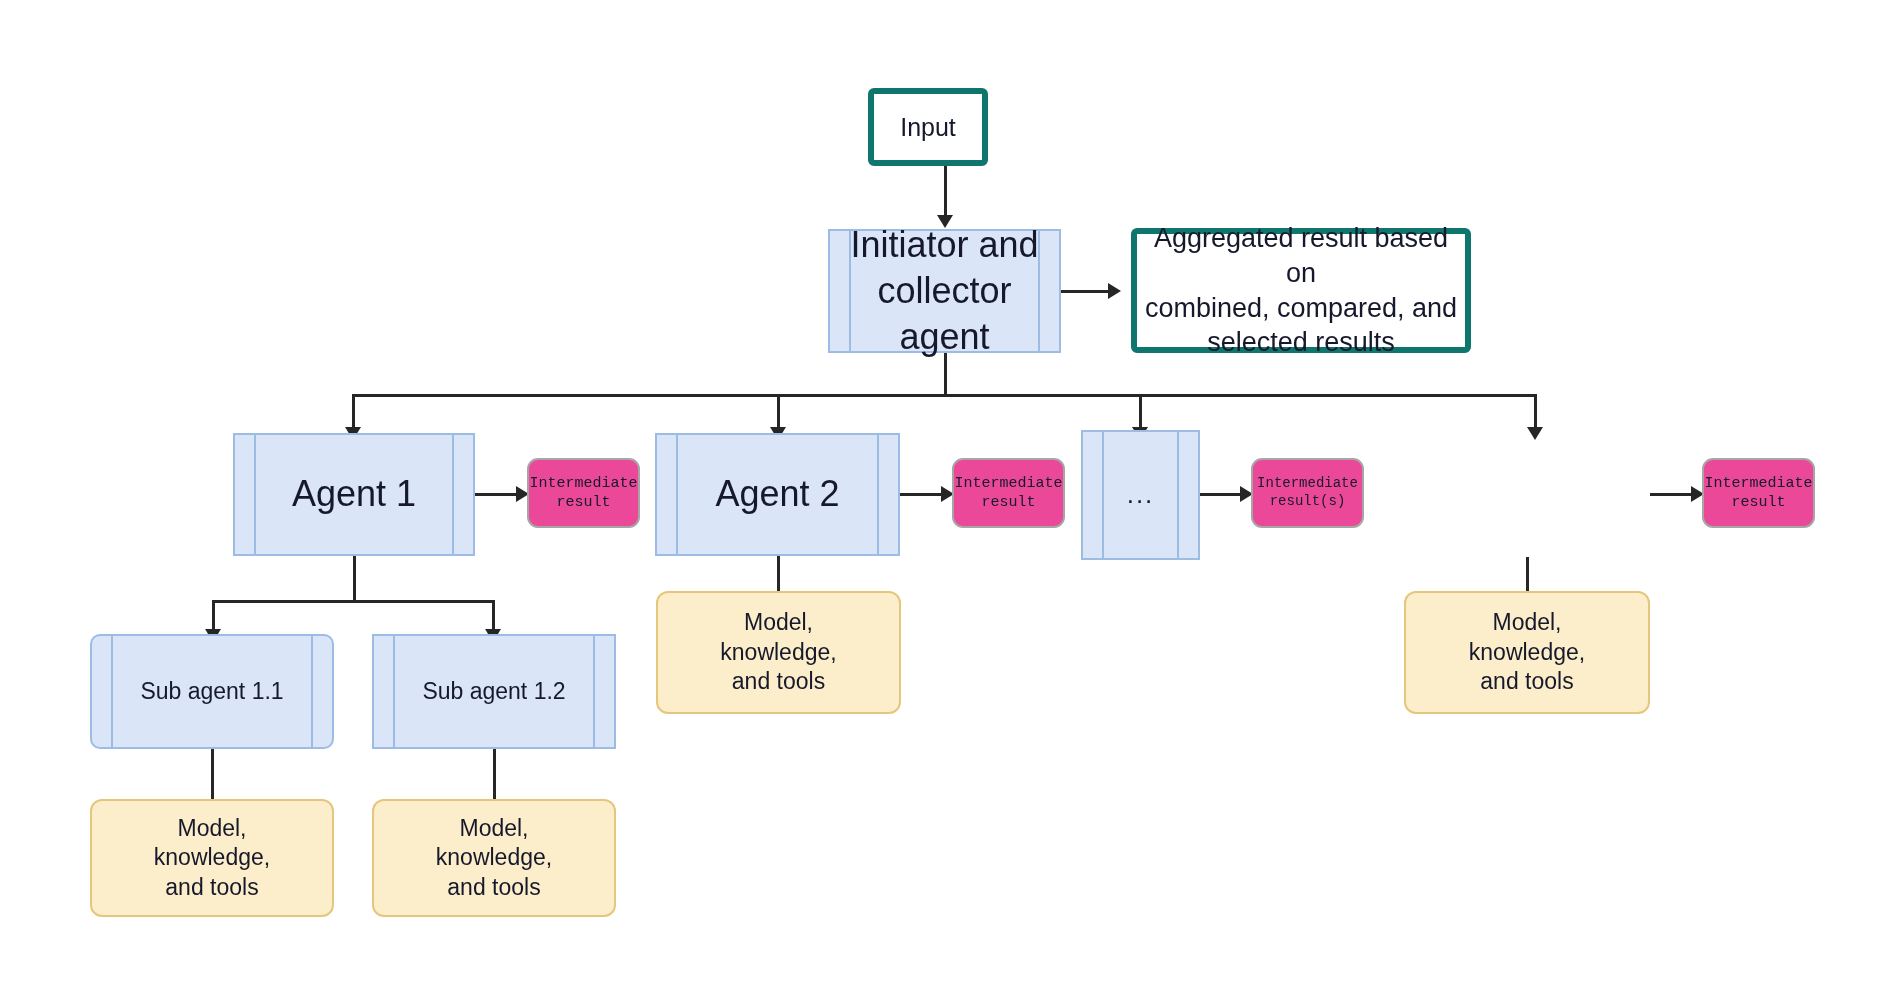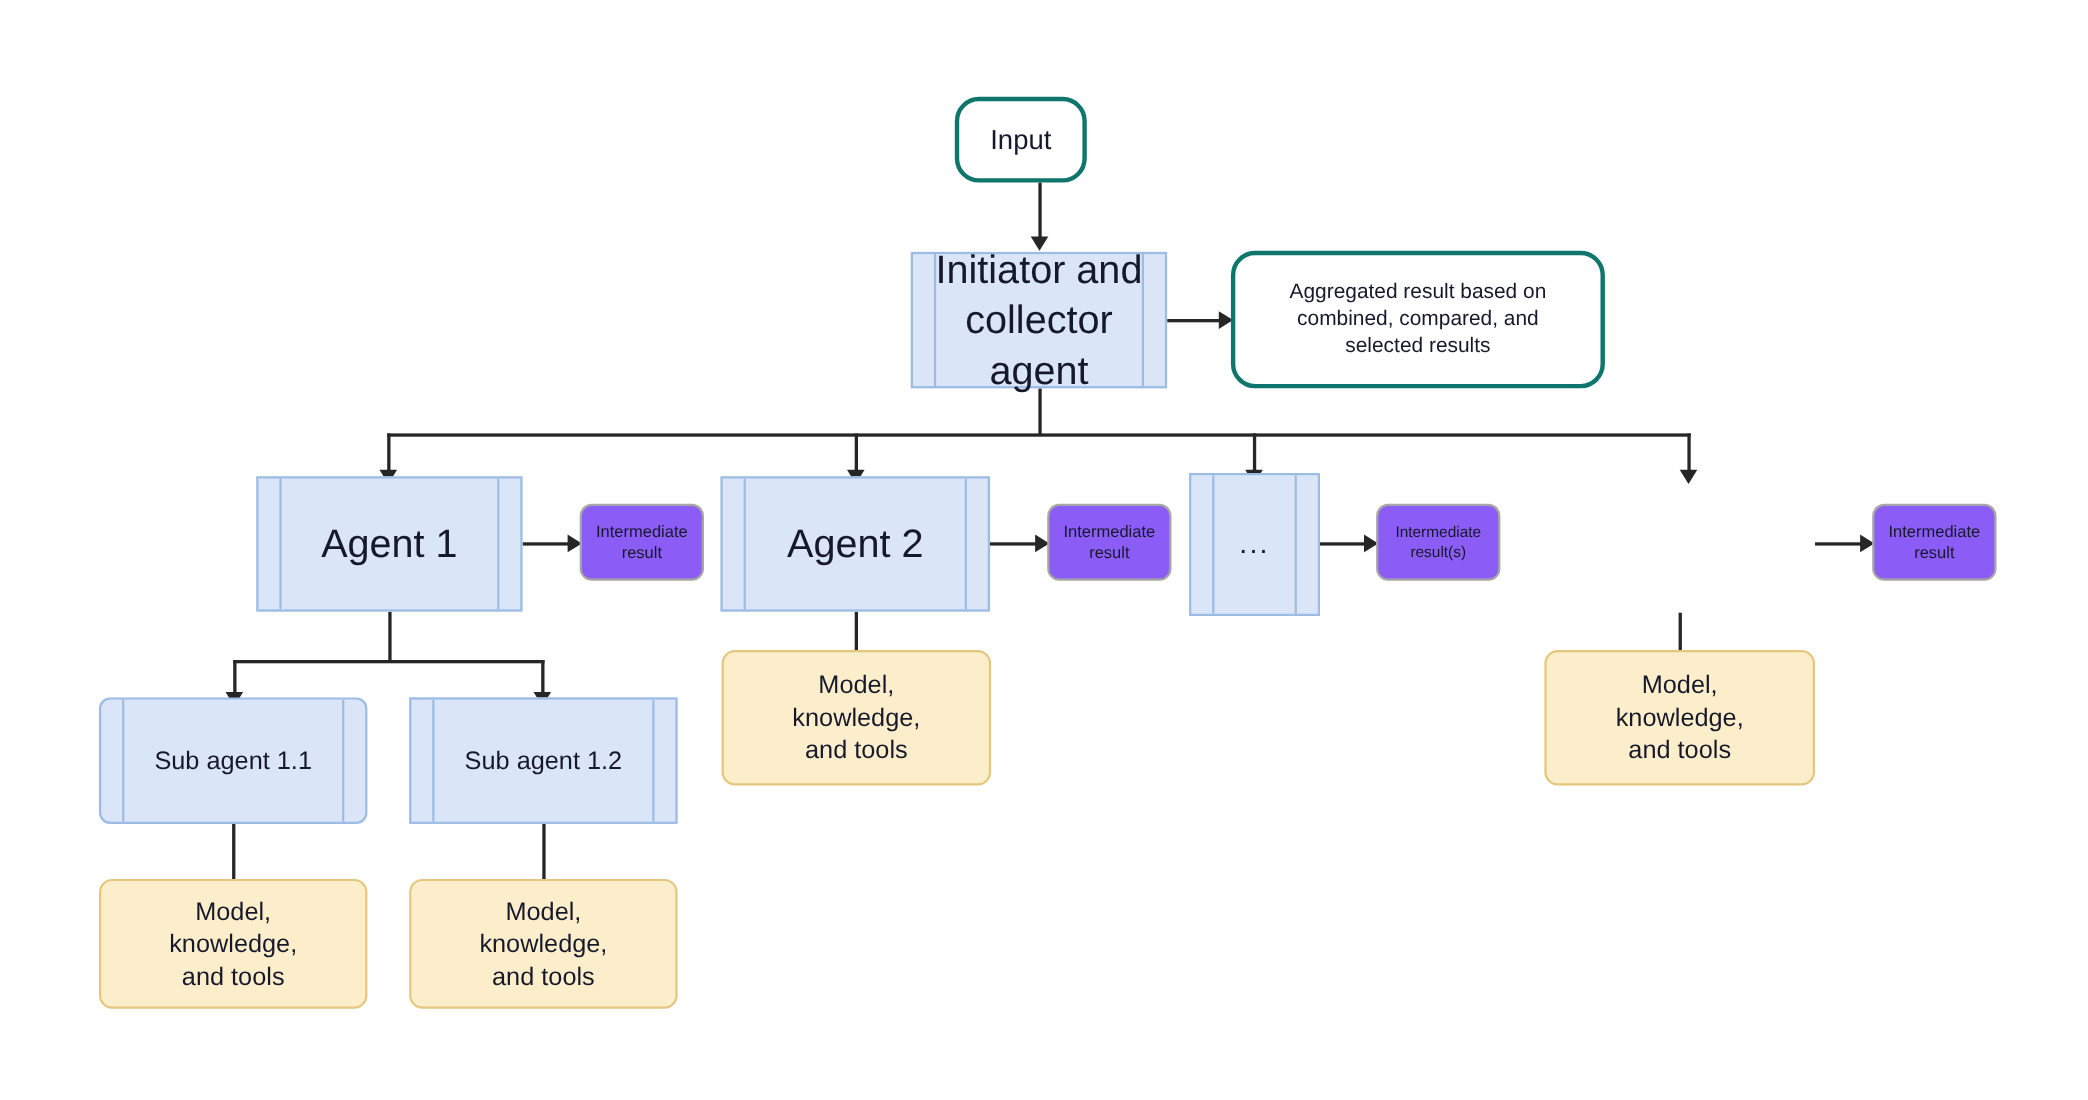--- a/index.html
+++ b/index.html
@@ -28,26 +28,26 @@
     justify-content: center;
     text-align: center;
     line-height: 1.28;
     white-space: pre-line;
     z-index: 3;
   }
 
   
   .terminator {
     background: #ffffff;
-    border: 4px solid #0f766e;
-    border-radius: 22px;
+    border: 6px solid #0f766e;
+    border-radius: 6px;
     color: #16192b;
   }
   .terminator.t-input { font-size: 25px; }
-  .terminator.t-aggregated { font-size: 19px; }
+  .terminator.t-aggregated { font-size: 27px; margin-left: 12px; }
 
   
   .agent {
     background: #dae5f8;
     border: 2px solid #9dbce4;
     color: #16192b;
     font-size: 36px;
   }
   .agent .rail {
     position: absolute;
@@ -67,25 +67,26 @@
   .resource {
     background: #fdeecb;
     border: 2px solid #e4c77c;
     border-radius: 12px;
     color: #16192b;
     font-size: 23px;
   }
 
   
   .chip {
-    background: #8b5cf6;
+    background: #ec4899;
     border: 2px solid #a6a6a6;
     border-radius: 11px;
     color: #16192b;
     font-size: 15px;
+    font-family: Liberation Mono, monospace;
   }
   .chip.chip-small { font-size: 14px; }
 
   
   .conn {
     position: absolute;
     background: #262626;
     z-index: 1;
   }
   .conn.v { width: 3px; }

